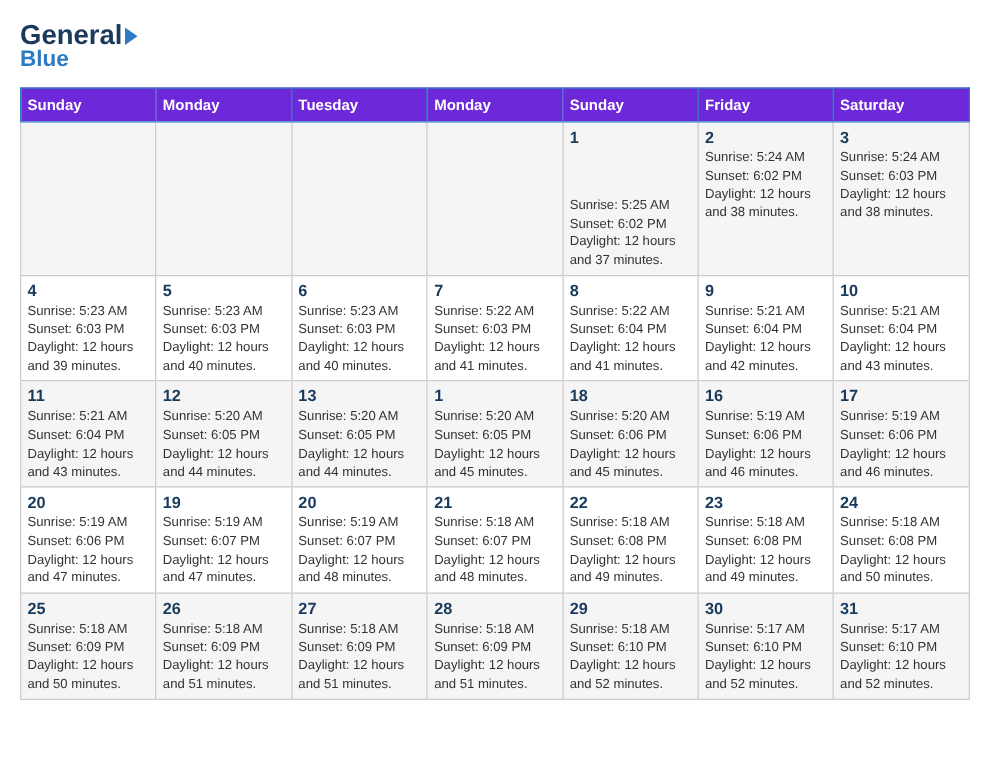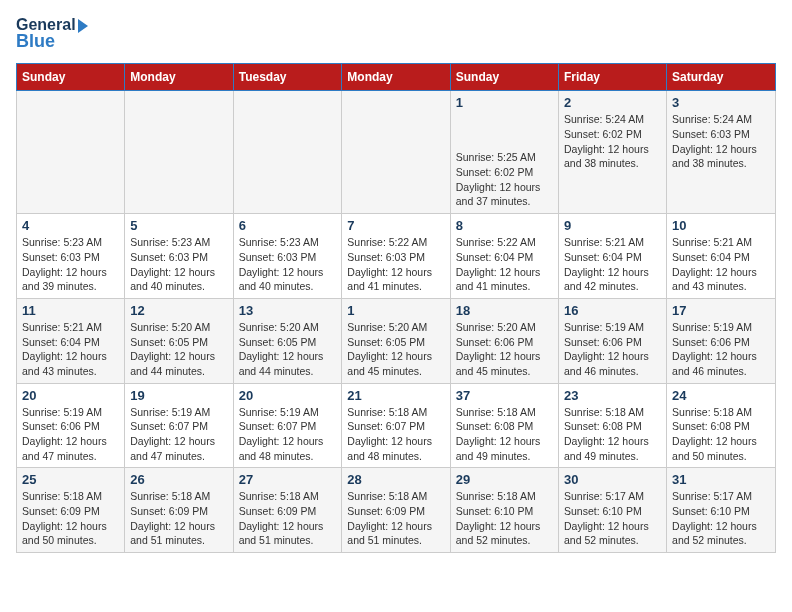--- a/index.html
+++ b/index.html
@@ -15,21 +15,21 @@
       justify-content: space-between;
       align-items: flex-start;
       margin-bottom: 12px;
     }
     .logo {
       display: flex;
       flex-direction: column;
       align-items: flex-start;
     }
     .logo-text {
-      font-size: 16px;
+      font-size: 22px;
       font-weight: bold;
       color: #1a3a5c;
       line-height: 1.1;
     }
     .logo-arrow {
       width: 0;
       height: 0;
       border-left: 10px solid #2e7bc4;
       border-top: 7px solid transparent;
       border-bottom: 7px solid transparent;
@@ -48,21 +48,21 @@
     .location {
       font-size: 15px;
       color: #444;
     }
     table {
       width: 100%;
       border-collapse: collapse;
       font-size: 11px;
     }
     thead tr th {
-      background: #b91c1c;
+      background: #6d28d9;
       color: #fff;
       text-align: left;
       padding: 6px 5px;
       font-size: 12px;
       font-weight: bold;
       border: 1px solid #2e7bc4;
     }
     tbody tr td {
       vertical-align: top;
       border: 1px solid #ccc;
@@ -278,21 +278,21 @@
 and 48 minutes.</div>
         </td>
         <td>
           <span class="day-num">21</span>
           <div class="cell-text" style="white-space: pre-line;">Sunrise: 5:18 AM
 Sunset: 6:07 PM
 Daylight: 12 hours
 and 48 minutes.</div>
         </td>
         <td>
-          <span class="day-num">37</span>
+          <span class="day-num">22</span>
           <div class="cell-text" style="white-space: pre-line;">Sunrise: 5:18 AM
 Sunset: 6:08 PM
 Daylight: 12 hours
 and 49 minutes.</div>
         </td>
         <td>
           <span class="day-num">23</span>
           <div class="cell-text" style="white-space: pre-line;">Sunrise: 5:18 AM
 Sunset: 6:08 PM
 Daylight: 12 hours

